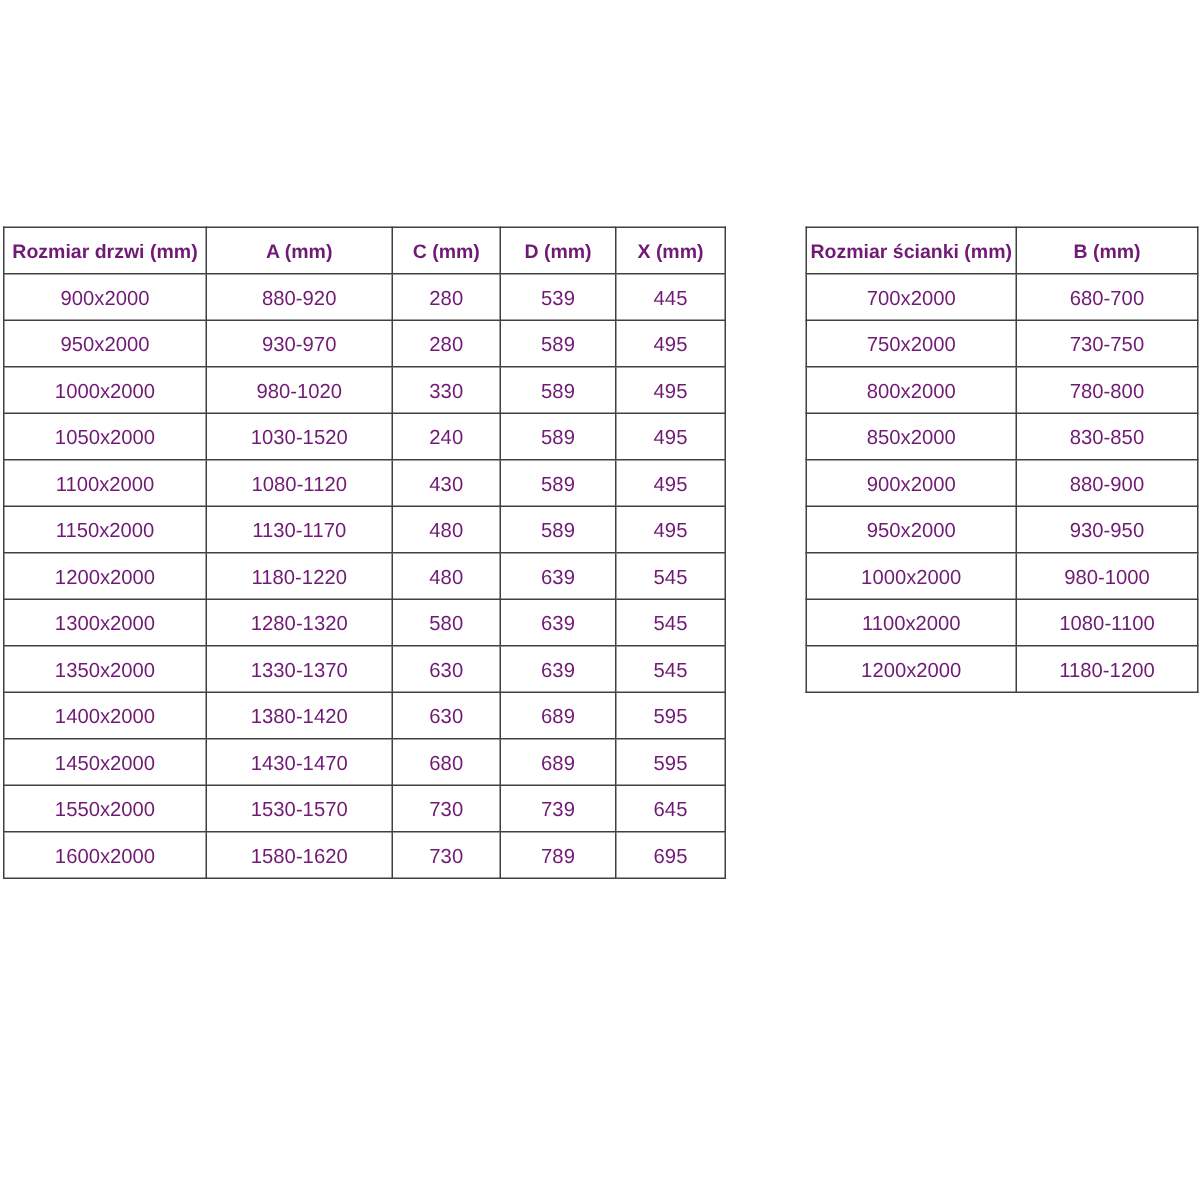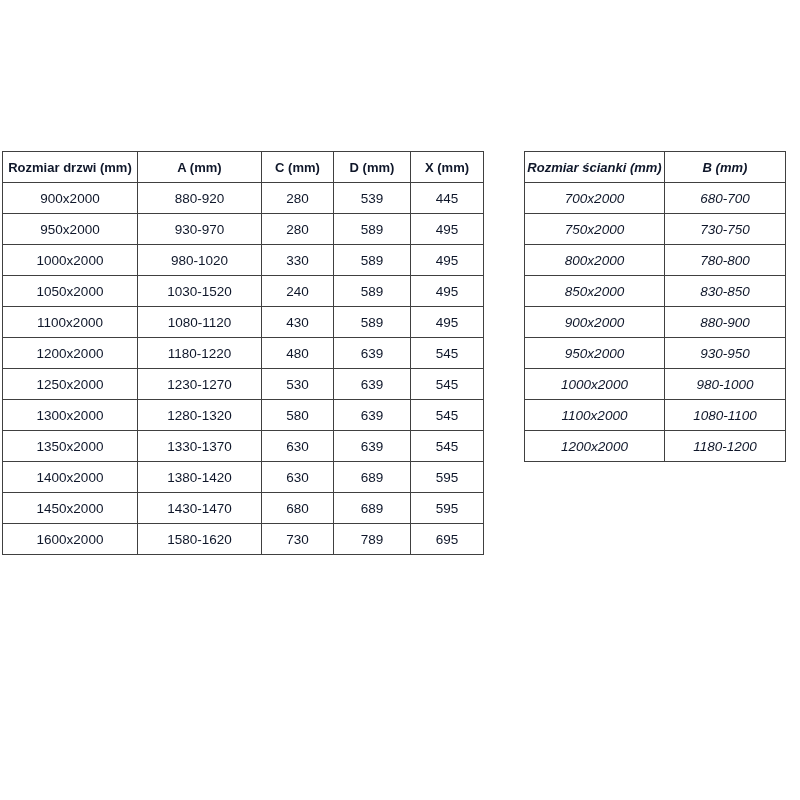--- a/index.html
+++ b/index.html
@@ -6,21 +6,21 @@
     margin: 0;
     padding: 0;
     background: #ffffff;
   }
   .canvas {
     position: relative;
     width: 800px;
     height: 800px;
     background: #ffffff;
     font-family: "Liberation Sans", sans-serif;
-    color: #0f172a;
+    color: #701a75;
   }
   table.spec-table {
     position: absolute;
     border-collapse: collapse;
     table-layout: fixed;
     background: #ffffff;
   }
   table.spec-table th,
   table.spec-table td {
     border: 1px solid #404040;
@@ -40,24 +40,23 @@
     left: 2px;
     top: 151px;
     width: 481px;
   }
   #door-table col.c1 { width: 135px; }
   #door-table col.c2 { width: 124px; }
   #door-table col.c3 { width: 72px; }
   #door-table col.c4 { width: 77px; }
   #door-table col.c5 { width: 73px; }
   #wall-table {
-    left: 524px;
+    left: 537px;
     top: 151px;
     width: 261px;
-    font-style: italic;
   }
   #wall-table col.c1 { width: 140px; }
   #wall-table col.c2 { width: 121px; }
 </style>
 </head>
 <body>
 
 <div class="canvas">
 
   <table id="door-table" class="spec-table">
@@ -107,34 +106,34 @@
           <td>495</td>
         </tr>
         <tr>
           <td>1100x2000</td>
           <td>1080-1120</td>
           <td>430</td>
           <td>589</td>
           <td>495</td>
         </tr>
         <tr>
+          <td>1150x2000</td>
+          <td>1130-1170</td>
+          <td>480</td>
+          <td>589</td>
+          <td>495</td>
+        </tr>
+        <tr>
           <td>1200x2000</td>
           <td>1180-1220</td>
           <td>480</td>
           <td>639</td>
           <td>545</td>
         </tr>
         <tr>
-          <td>1250x2000</td>
-          <td>1230-1270</td>
-          <td>530</td>
-          <td>639</td>
-          <td>545</td>
-        </tr>
-        <tr>
           <td>1300x2000</td>
           <td>1280-1320</td>
           <td>580</td>
           <td>639</td>
           <td>545</td>
         </tr>
         <tr>
           <td>1350x2000</td>
           <td>1330-1370</td>
           <td>630</td>
@@ -147,20 +146,27 @@
           <td>630</td>
           <td>689</td>
           <td>595</td>
         </tr>
         <tr>
           <td>1450x2000</td>
           <td>1430-1470</td>
           <td>680</td>
           <td>689</td>
           <td>595</td>
+        </tr>
+        <tr>
+          <td>1550x2000</td>
+          <td>1530-1570</td>
+          <td>730</td>
+          <td>739</td>
+          <td>645</td>
         </tr>
         <tr>
           <td>1600x2000</td>
           <td>1580-1620</td>
           <td>730</td>
           <td>789</td>
           <td>695</td>
         </tr>
       </tbody>
   </table>

